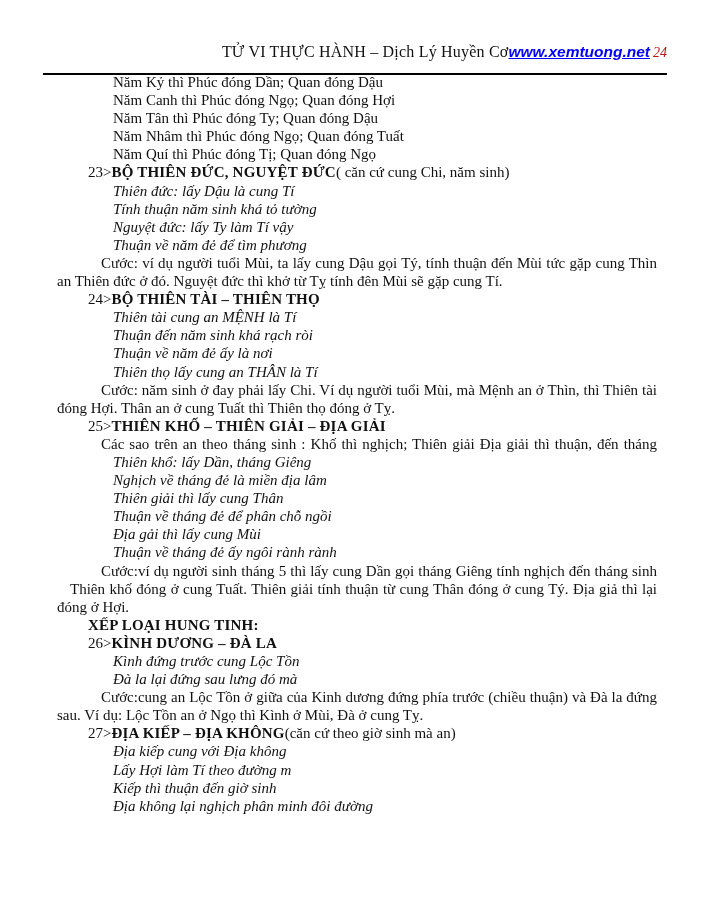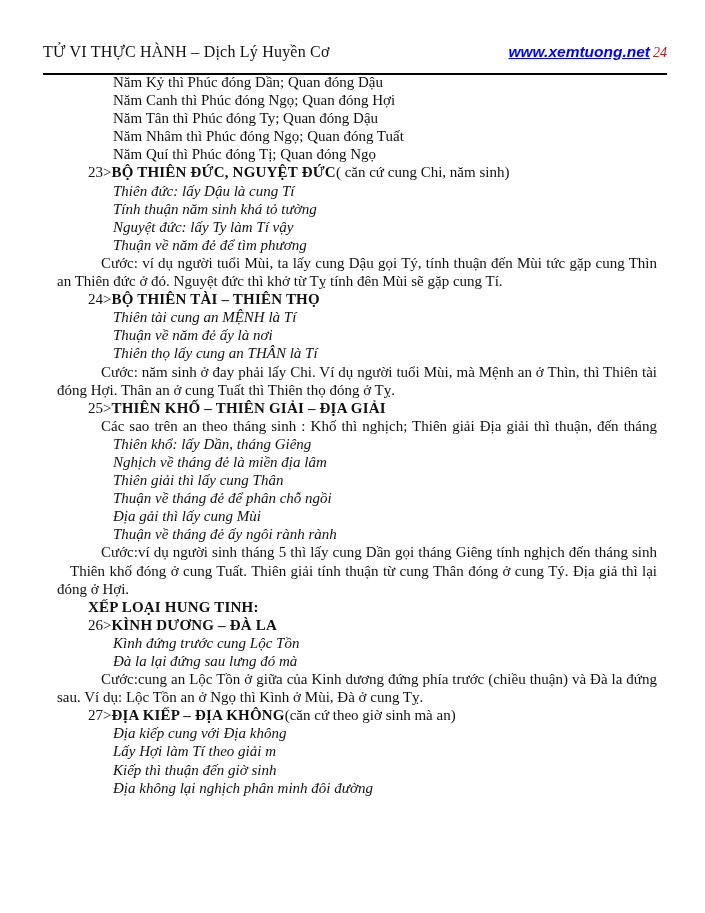--- a/index.html
+++ b/index.html
@@ -13,21 +13,21 @@
     color: #111111;
   }
   
   .header {
     position: absolute;
     left: 43px;
     right: 38px;
     top: 43px;
     height: 22px;
     display: flex;
-    justify-content: space-between;
+    justify-content: flex-end;
     align-items: baseline;
     font-size: 16px;
   }
   .header-title {
     font-family: "Liberation Serif", serif;
     white-space: nowrap;
     letter-spacing: 0.2px;
   }
   .header-right { display: flex; align-items: baseline; font-style: italic; }
   .site-link {
@@ -98,20 +98,21 @@
       <div class="line nw verse">Năm Quí thì Phúc đóng Tị; Quan đóng Ngọ</div>
       <div class="line nw heading"><span>23&gt;</span><b>BỘ THIÊN ĐỨC, NGUYỆT ĐỨC</b><span>( căn cứ cung Chi, năm sinh)</span></div>
       <div class="line nw verse italic">Thiên đức: lấy Dậu là cung Tí</div>
       <div class="line nw verse italic">Tính thuận năm sinh khá tỏ tường</div>
       <div class="line nw verse italic">Nguyệt đức: lấy Ty làm Tí vậy</div>
       <div class="line nw verse italic">Thuận về năm đẻ để tìm phương</div>
       <div class="line para just ind">Cước: ví dụ người tuổi Mùi, ta lấy cung Dậu gọi Tý, tính thuận đến Mùi tức gặp cung Thìn thì</div>
       <div class="line para nw">an Thiên đức ở đó. Nguyệt đức thì khở từ Tỵ tính đên Mùi sẽ gặp cung Tí.</div>
       <div class="line nw heading"><span>24&gt;</span><b>BỘ THIÊN TÀI – THIÊN THỌ</b></div>
       <div class="line nw verse italic">Thiên tài cung an MỆNH là Tí</div>
+      <div class="line nw verse italic">Thuận đến năm sinh khá rạch ròi</div>
       <div class="line nw verse italic">Thuận về năm đẻ ấy là nơi</div>
       <div class="line nw verse italic">Thiên thọ lấy cung an THÂN là Tí</div>
       <div class="line para just ind">Cước: năm sinh ở đay phải lấy Chi. Ví dụ người tuổi Mùi, mà Mệnh an ở Thìn, thì Thiên tài</div>
       <div class="line para nw">đóng Hợi. Thân an ở cung Tuất thì Thiên thọ đóng ở Tỵ.</div>
       <div class="line nw heading"><span>25&gt;</span><b>THIÊN KHỐ – THIÊN GIẢI – ĐỊA GIẢI</b></div>
       <div class="line para just ind">Các sao trên an theo tháng sinh : Khố thì nghịch; Thiên giải Địa giải thì thuận, đến tháng sinh</div>
       <div class="line nw verse italic">Thiên khổ: lấy Dần, tháng Giêng</div>
       <div class="line nw verse italic">Nghịch về tháng đẻ là miền địa lâm</div>
       <div class="line nw verse italic">Thiên giải thì lấy cung Thân</div>
       <div class="line nw verse italic">Thuận về tháng đẻ để phân chỗ ngồi</div>
@@ -121,17 +122,17 @@
       <div class="line para just">Thiên khố đóng ở cung Tuất. Thiên giải tính thuận từ cung Thân đóng ở cung Tý. Địa giả thì lại</div>
       <div class="line para nw">đóng ở Hợi.</div>
       <div class="line nw heading"><b>XẾP LOẠI HUNG TINH:</b></div>
       <div class="line nw heading"><span>26&gt;</span><b>KÌNH DƯƠNG – ĐÀ LA</b></div>
       <div class="line nw verse italic">Kình đứng trước cung Lộc Tồn</div>
       <div class="line nw verse italic">Đà la lại đứng sau lưng đó mà</div>
       <div class="line para just ind">Cước:cung an Lộc Tồn ở giữa của Kinh dương đứng phía trước (chiều thuận) và Đà la đứng</div>
       <div class="line para nw">sau. Ví dụ: Lộc Tồn an ở Ngọ thì Kình ở Mùi, Đà ở cung Tỵ.</div>
       <div class="line nw heading"><span>27&gt;</span><b>ĐỊA KIẾP – ĐỊA KHÔNG</b><span>(căn cứ theo giờ sinh mà an)</span></div>
       <div class="line nw verse italic">Địa kiếp cung với Địa không</div>
-      <div class="line nw verse italic">Lấy Hợi làm Tí theo giải m</div>
+      <div class="line nw verse italic">Lấy Hợi làm Tí theo đường m</div>
       <div class="line nw verse italic">Kiếp thì thuận đến giờ sinh</div>
       <div class="line nw verse italic">Địa không lại nghịch phân minh đôi đường</div>
     </div>
 </div>
 
 </body></html>

